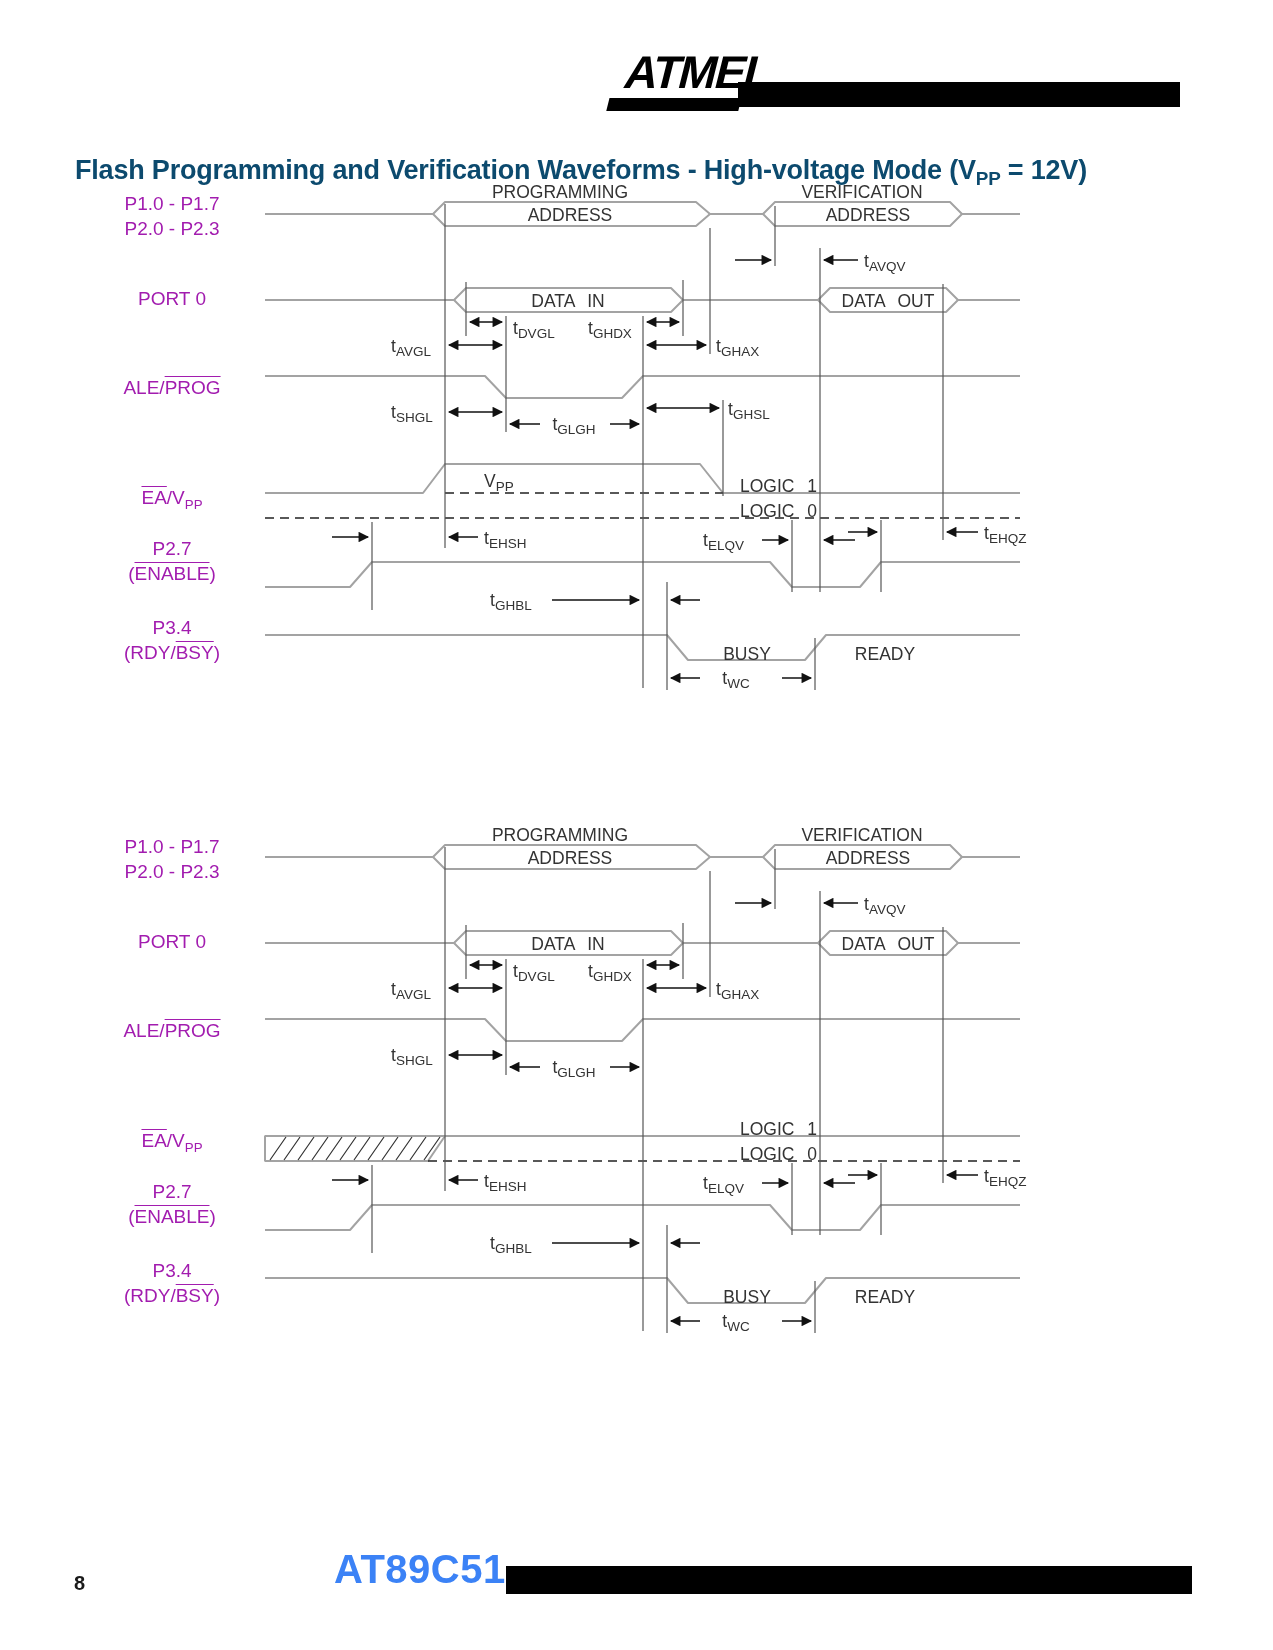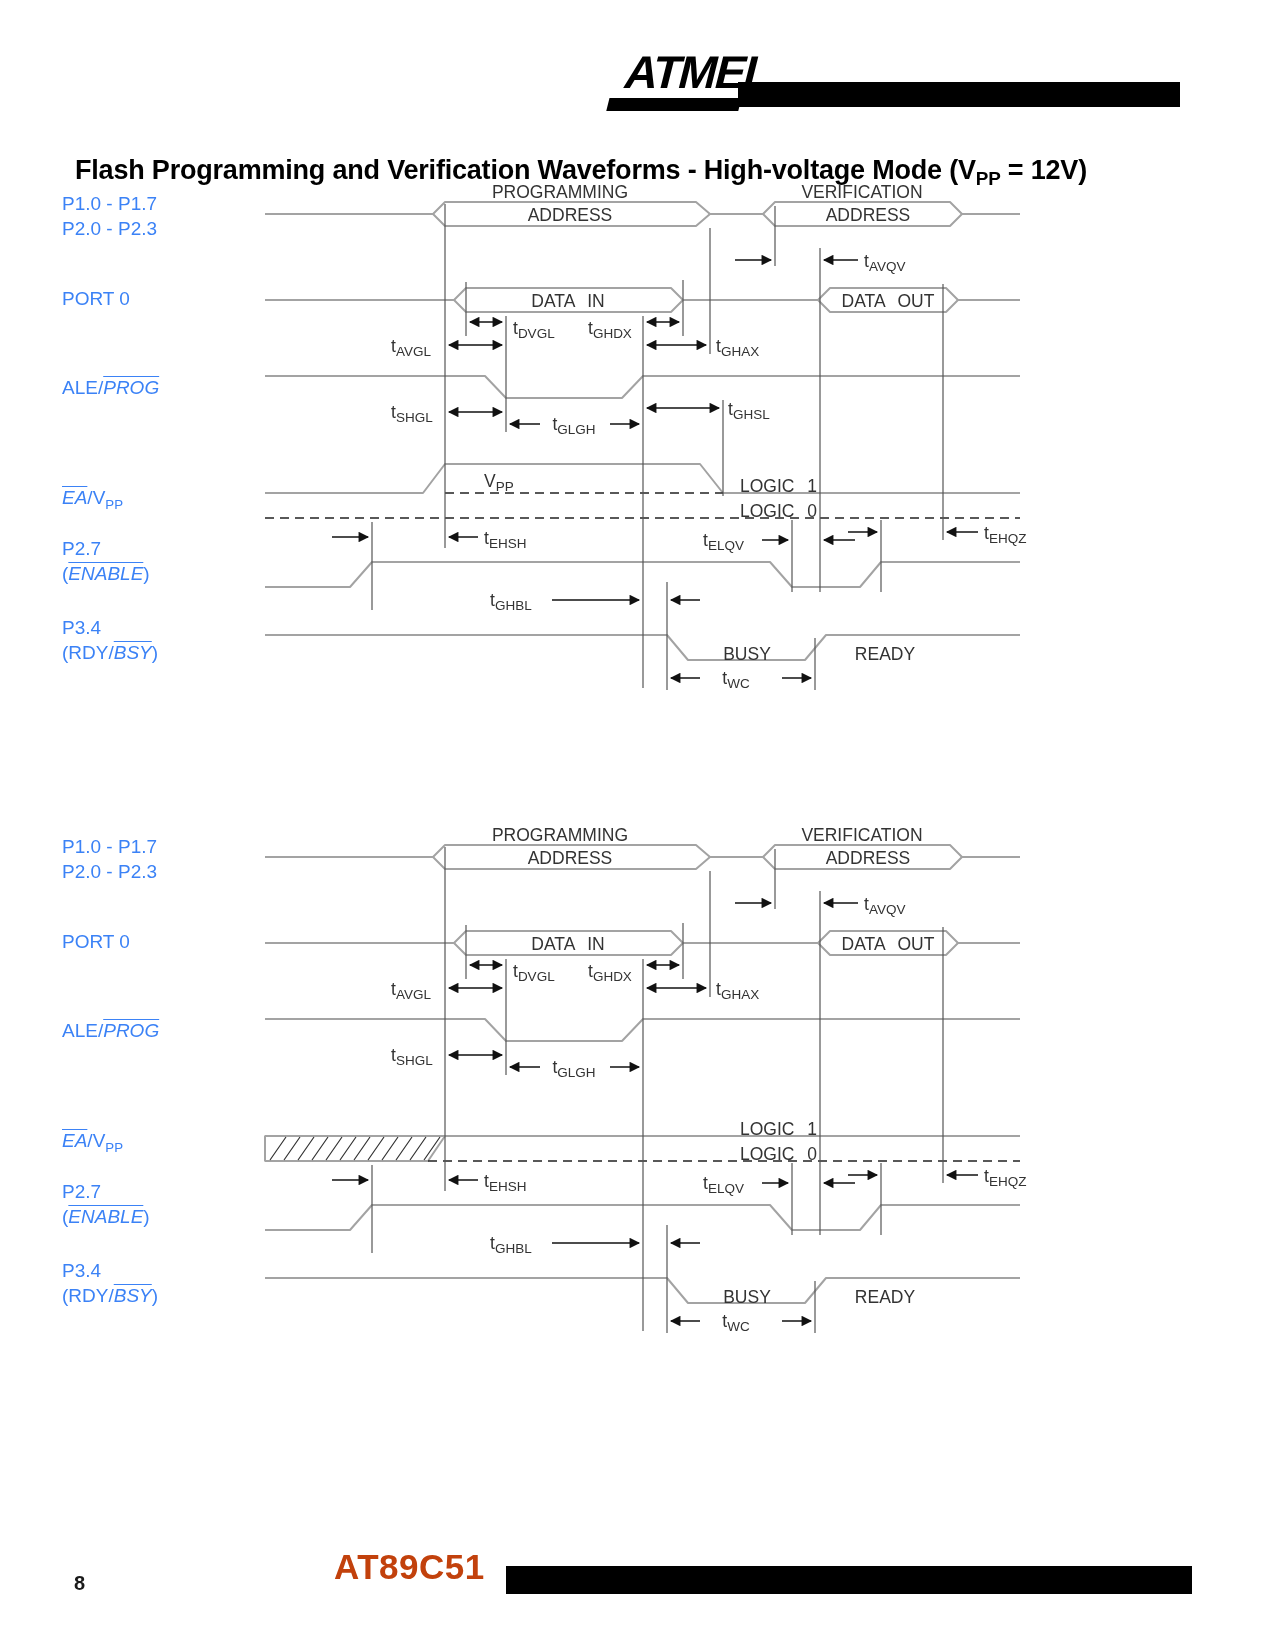--- a/index.html
+++ b/index.html
@@ -1,35 +1,35 @@
 <!DOCTYPE html>
 <html><head>
 <meta charset="utf-8">
 <style>
   html,body { margin:0; padding:0; background:#fff; }
   .page { position:relative; width:1273px; height:1650px; background:#fff; overflow:hidden;
           font-family:"Liberation Sans",sans-serif; color:#333; }
   .title { position:absolute; left:75px; width:1150px; font-size:27px; font-weight:bold;
-           color:#000000; white-space:nowrap; letter-spacing:-0.2px; }
+           color:#0c4a6e; white-space:nowrap; letter-spacing:-0.2px; }
   .title sub { font-size:70%; }
-  .sig { position:absolute; left:62px; width:220px; text-align:left; font-size:19px;
-         color:#3b82f6; line-height:25px; }
-  .sig .ov, .ovt { text-decoration:overline;font-style:italic; }
+  .sig { position:absolute; left:62px; width:220px; text-align:center; font-size:19px;
+         color:#a21caf; line-height:25px; }
+  .sig .ov, .ovt { text-decoration:overline; }
   .sig sub { font-size:70%; }
   svg { position:absolute; left:0; top:0; }
   svg text { font-family:"Liberation Sans",sans-serif; fill:#333; font-size:17.5px; }
   svg text.wide { word-spacing:8px; }
   tspan.ts { font-size:13.5px; }
   .sigp { stroke:#a3a3a3; stroke-width:2; fill:none; stroke-linejoin:bevel; }
   .refl { stroke:#555; stroke-width:1.2; }
   .dsh  { stroke:#222; stroke-width:1.4; stroke-dasharray:9 6; fill:none; }
   .arr  { stroke:#111; stroke-width:1.5; }
   .hat  { stroke:#333; stroke-width:1.2; }
   .footer-num { position:absolute; left:74px; top:1572px; font-size:20px; font-weight:bold; color:#1a1a1a; }
-  .footer-part { position:absolute; left:334px; top:1547px; font-size:35px; font-weight:bold; color:#c2410c; letter-spacing:0.5px; }
+  .footer-part { position:absolute; left:334px; top:1547px; font-size:40px; font-weight:bold; color:#3b82f6; letter-spacing:0.5px; }
 </style>
 </head>
 <body>
 
 <div class="page">
 
   <svg width="1273" height="1650" viewBox="0 0 1273 1650">
     <defs>
       <marker id="ah" viewBox="0 0 10 10" refX="9" refY="5" markerWidth="8.5" markerHeight="7" orient="auto">
         <path d="M0,0 L10,5 L0,10 Z" fill="#111"></path>

